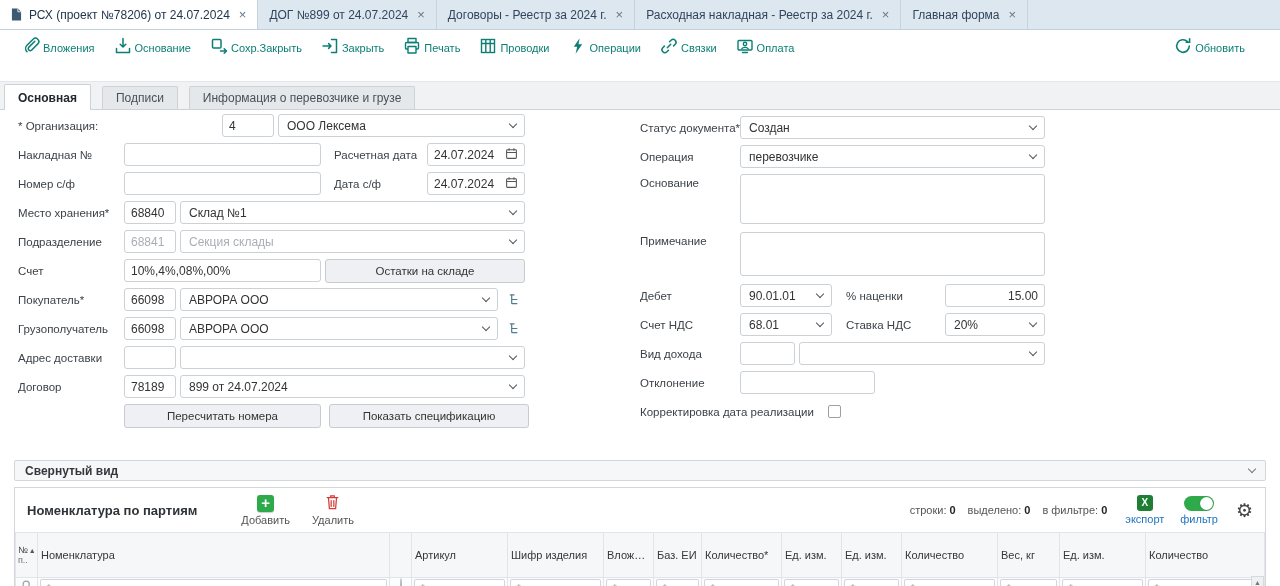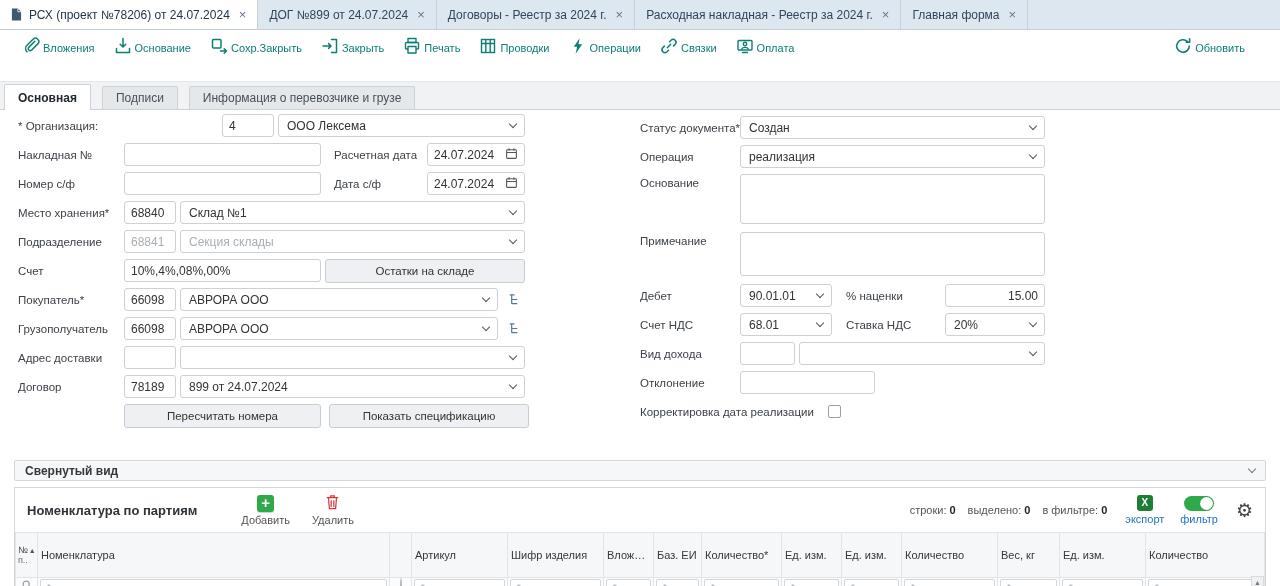--- a/index.html
+++ b/index.html
@@ -329,21 +329,21 @@
         <label class="flabel">Статус документа*</label>
         <div class="dd grow">
           <span class="dd-val">Создан</span>
             <span class="chev"></span>
         </div>
       </div>
 
       <div class="frow">
         <label class="flabel">Операция</label>
         <div class="dd grow">
-          <span class="dd-val">реализация</span>
+          <span class="dd-val">перевозчике</span>
             <span class="chev"></span>
         </div>
       </div>
 
       <div class="frow ta h52">
         <label class="flabel" style="padding-top:3px">Основание</label>
         <textarea class="fta grow h50" style=""></textarea>
       </div>
 
       <div class="frow ta h46">

